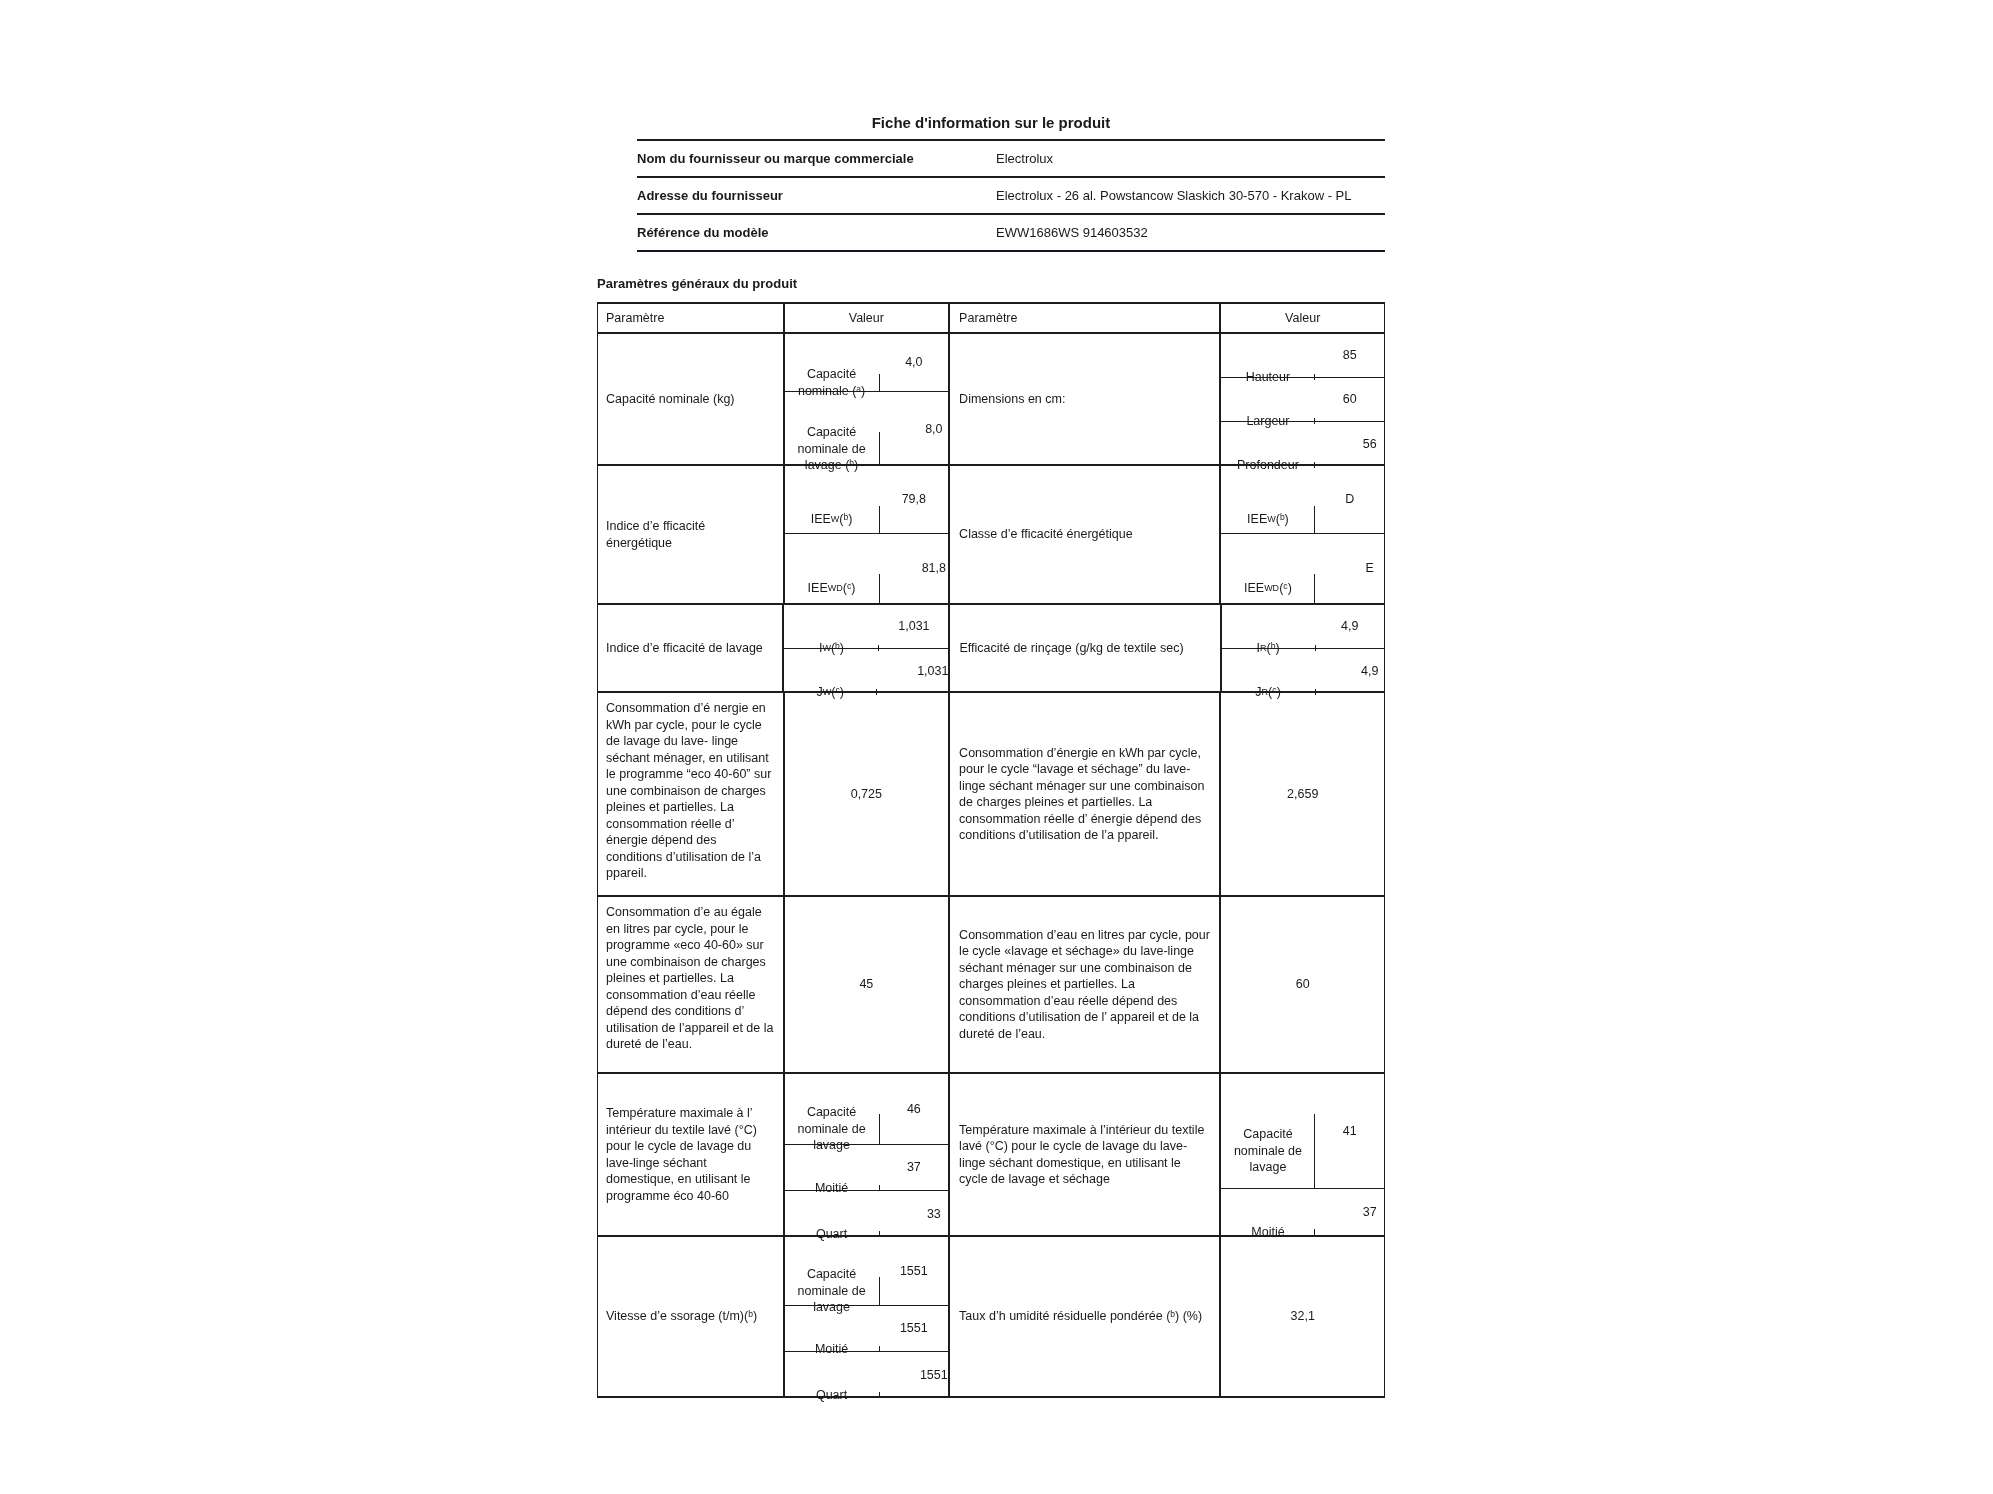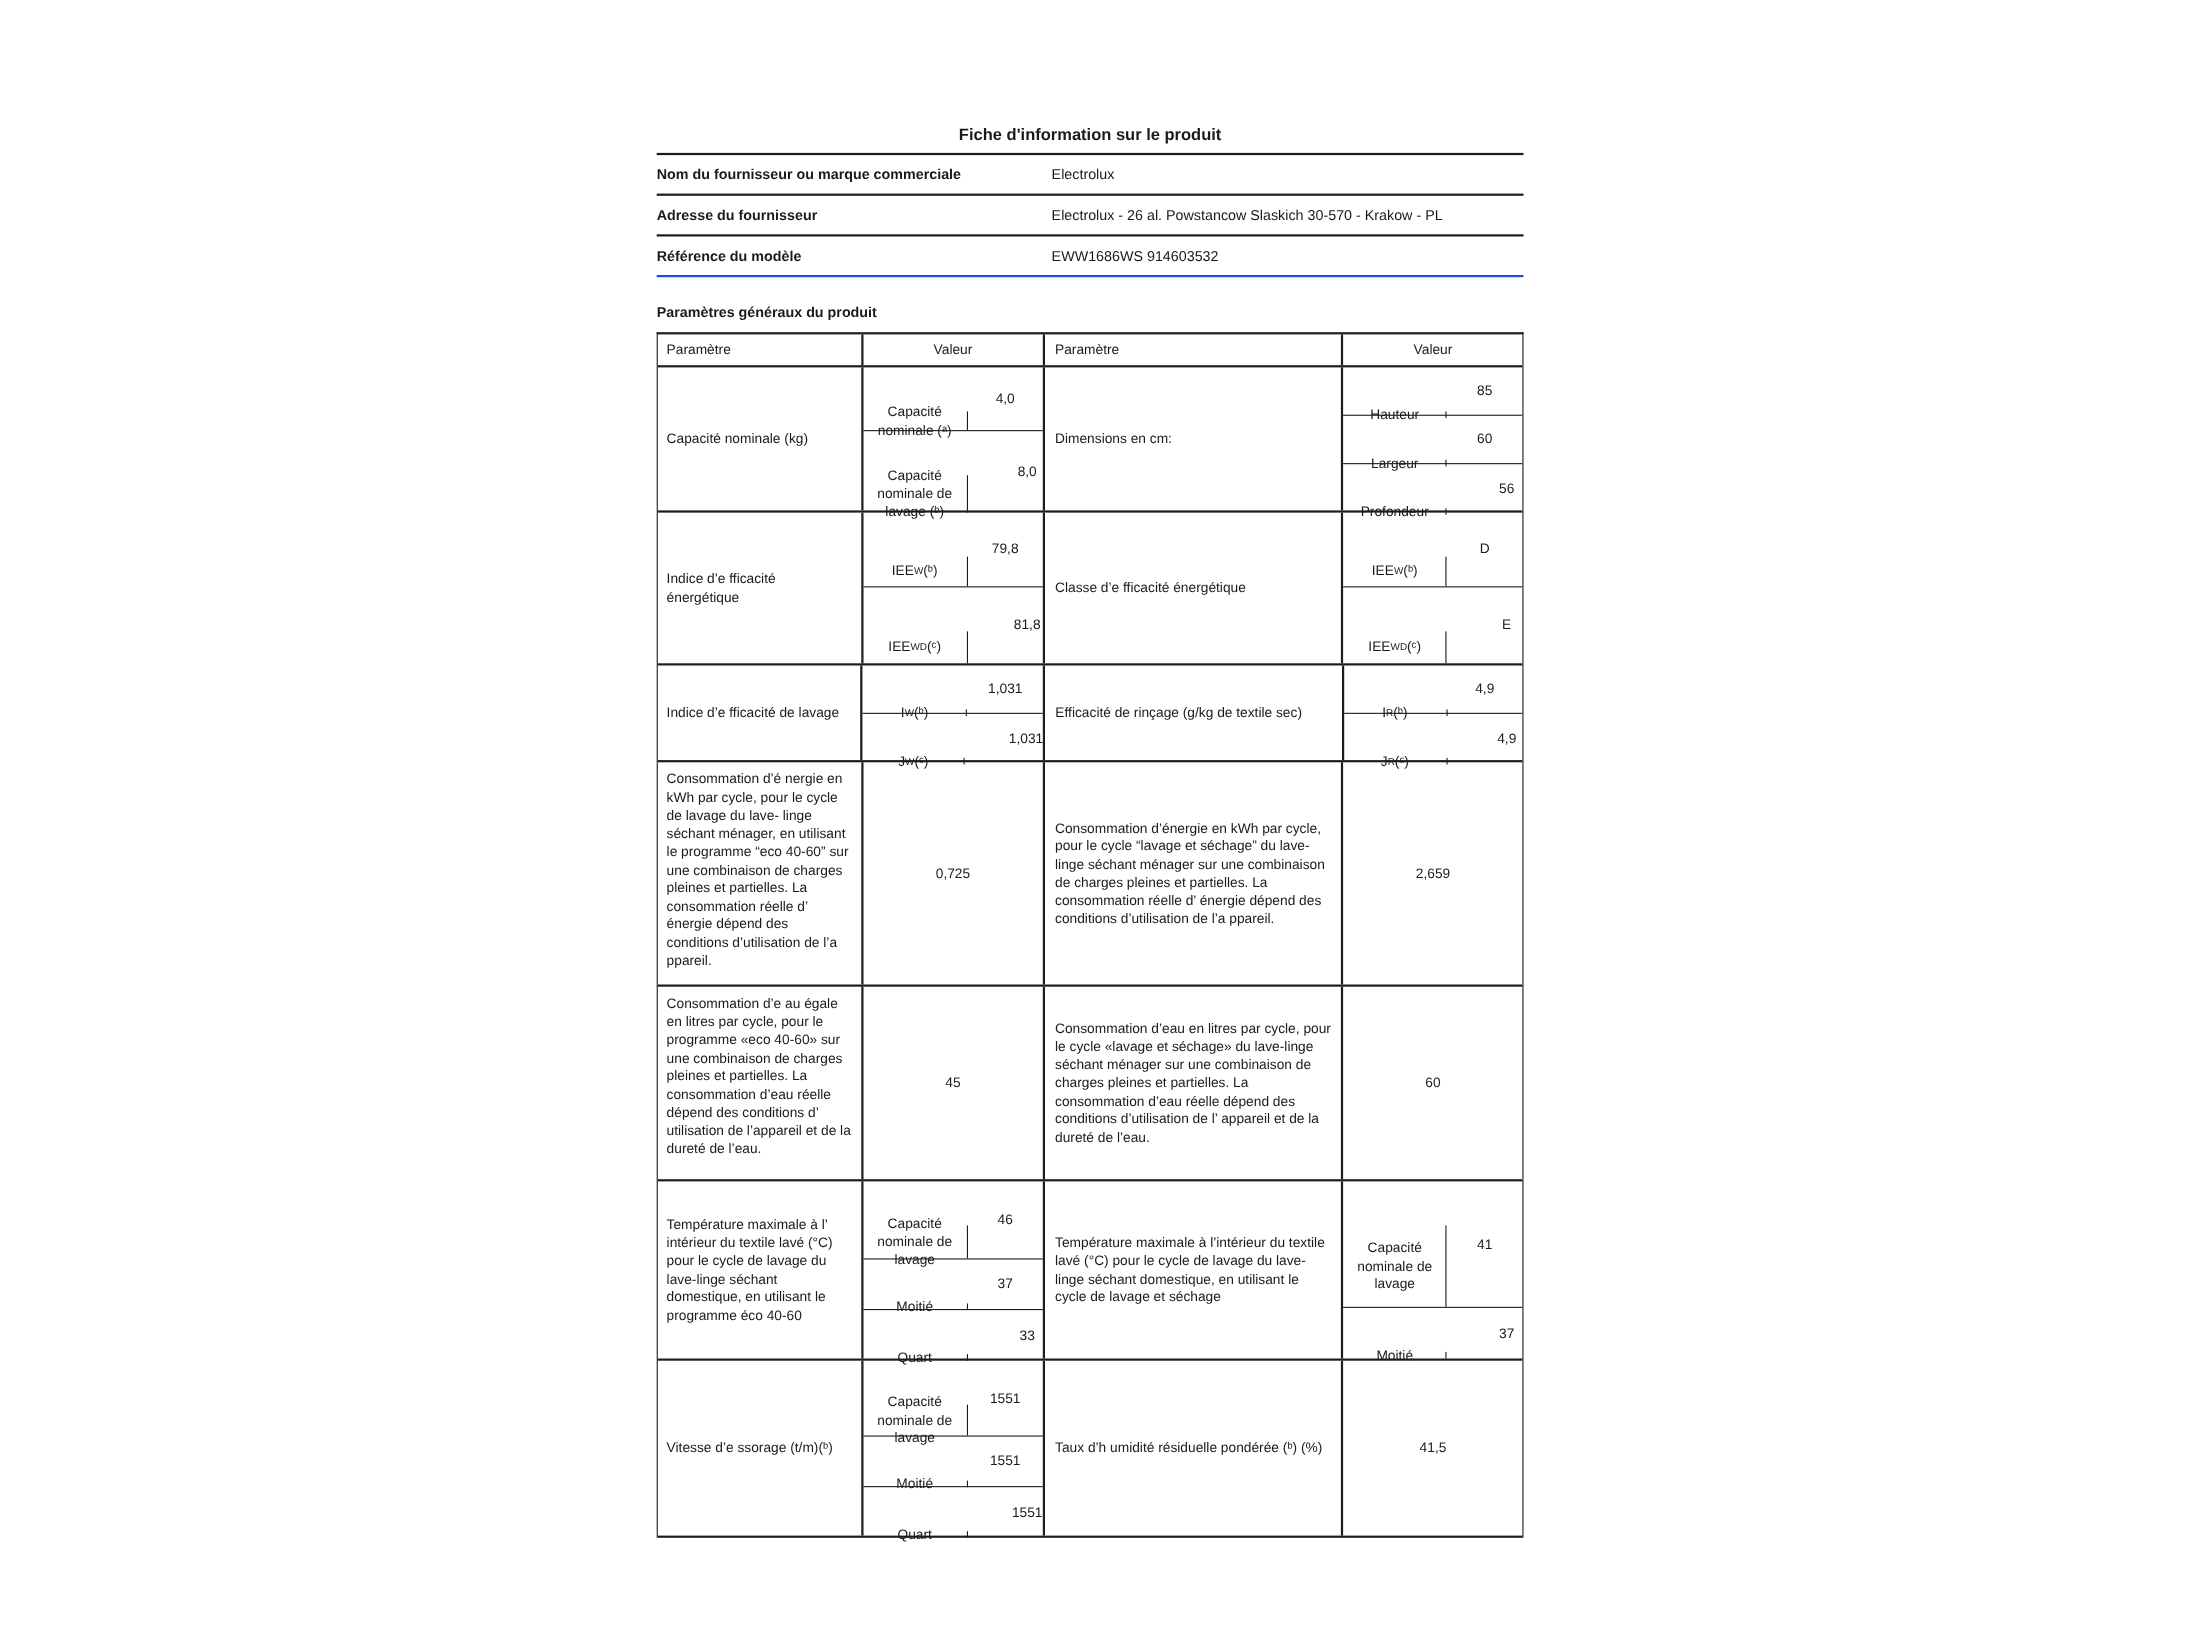--- a/index.html
+++ b/index.html
@@ -5,21 +5,21 @@
   html,body { margin:0; padding:0; }
   body {
     width:1993px; height:1494px; background:#ffffff; overflow:hidden;
     font-family:"Liberation Sans","DejaVu Sans",sans-serif;
     color:#1a1a1a;
   }
   .doc { position:absolute; left:597px; top:114px; width:788px; }
 
   .title { font-size:15px; font-weight:700; text-align:center; margin:0 0 8px 0; }
 
-  .info-block { border-bottom:2px solid #1d4ed8; }
+  .info-block { border-bottom:2px solid #0f172a;margin-left:40px; }
   .info-row { display:flex; align-items:center; height:37px; border-top:2px solid #1c1c1c; box-sizing:border-box; font-size:13px; }
   .info-label { width:353px; font-weight:700; }
   .info-value { flex:1; padding-left:6px; }
 
   .section-heading { font-size:13px; font-weight:700; margin:24px 0 11px 0; }
 
   .ptable { border-top:2px solid #1c1c1c; border-left:1px solid #1c1c1c; border-right:1px solid #1c1c1c; box-sizing:border-box; font-size:12.5px; line-height:16.5px; }
   .grp { display:flex; border-bottom:2px solid #1c1c1c; box-sizing:border-box; align-items:stretch; }
   .c1 { width:187px; padding:5px 8px; display:flex; align-items:center; box-sizing:border-box; }
   .c4 { width:272px; padding:5px 9px; display:flex; align-items:center; box-sizing:border-box; }
@@ -244,18 +244,18 @@
           <div class="slabel">Moitié</div>
           <div class="sval">1551</div>
         </div>
         <div class="srow" style="height:46px">
           <div class="slabel">Quart</div>
           <div class="sval">1551</div>
         </div>
       </div>
       <div class="c4 vline centertext">Taux d’h umidité résiduelle pondérée (ᵇ) (%)</div>
       <div class="pairR">
-        <div class="merged">41,5</div>
+        <div class="merged">32,1</div>
       </div>
     </div>
 
   </div>
 </div>
 
 </body></html>

